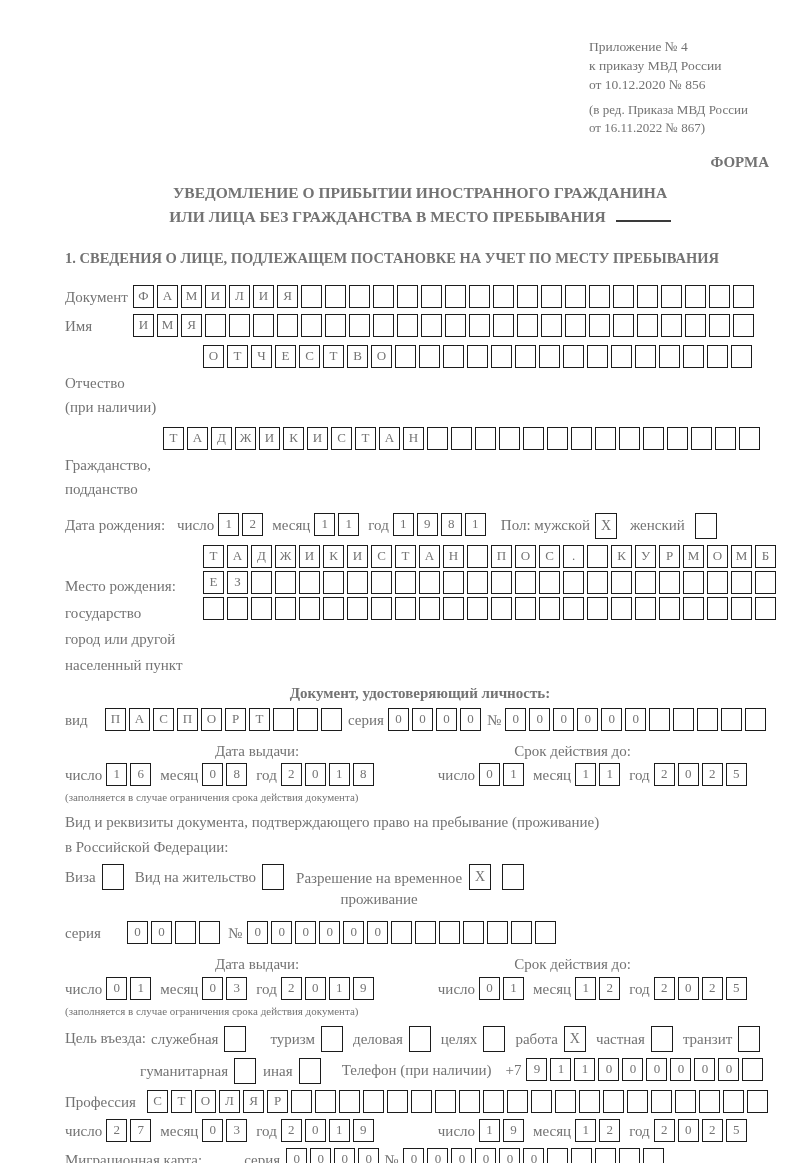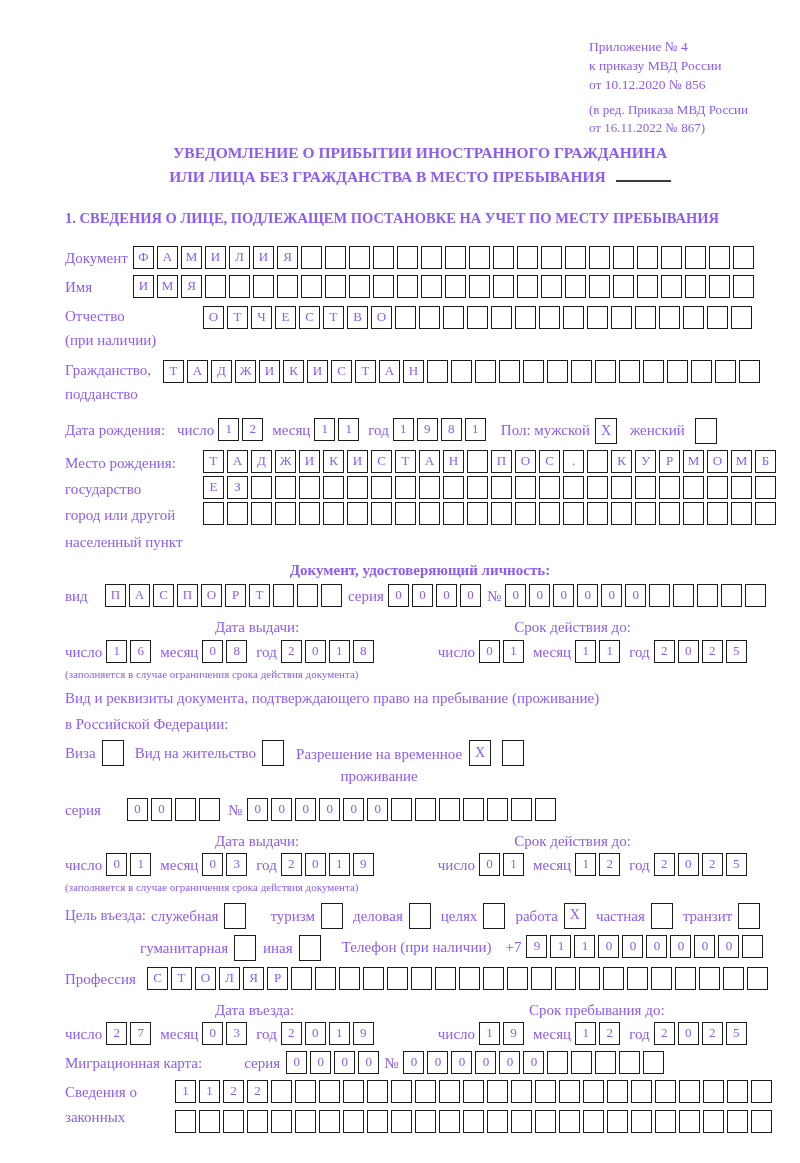--- a/index.html
+++ b/index.html
@@ -1,34 +1,34 @@
 <!DOCTYPE html>
 <html><head>
 <meta charset="utf-8">
 <style>
   html,body{margin:0;padding:0;background:#ffffff;}
   body{width:800px;height:1163px;overflow:hidden;}
   .page{
     box-sizing:border-box;width:800px;height:1163px;
     padding:38px 25px 20px 65px;
     font-family:"Liberation Serif","DejaVu Serif",serif;
-    font-size:15px;color:#8b5cf6;line-height:1.3;
+    font-size:15px;color:#737373;line-height:1.3;
   }
   
   .hdr{width:178px;margin-left:auto;margin-right:8px;font-size:13.5px;line-height:1.4;}
   .hdr .ed{margin-top:6px;font-size:13px;}
   .forma{text-align:right;font-weight:bold;margin:16px 6px 8px 0;font-size:15px;}
   
   .title{text-align:center;font-weight:bold;font-size:15.5px;line-height:1.55;margin:4px 0 20px;}
   .uline{display:inline-block;width:55px;border-bottom:2px solid #3a3a3a;margin-left:10px;vertical-align:baseline;}
   .sec{font-weight:bold;font-size:14.5px;margin:0 0 18px;}
   
   .row{display:flex;align-items:flex-start;margin-bottom:6px;}
   .lbl{flex:0 0 auto;padding-top:3px;}
-  .lblcol{flex:0 0 auto;line-height:1.75;}
+  .lblcol{flex:0 0 auto;line-height:1.75;margin-top:28px;}
   
   .cells{display:flex;flex-wrap:nowrap;}
   .cell{
     box-sizing:border-box;flex:0 0 auto;width:21px;height:23px;margin-right:3px;
     border:1.6px solid #1c1c1c;display:inline-flex;align-items:center;justify-content:center;
     font-size:13px;font-family:"Liberation Serif","DejaVu Serif",serif;
   }
   .chk .cell{width:22px;height:26px;font-size:14px;}
   .mb3{margin-bottom:3px;}
   .mt2{margin-top:2px;}
@@ -51,20 +51,21 @@
 
   <div class="hdr">
     <div>Приложение № 4</div>
     <div>к приказу МВД России</div>
     <div>от 10.12.2020 № 856</div>
     <div class="ed">
       <div>(в ред. Приказа МВД России</div>
       <div>от 16.11.2022 № 867)</div>
     </div>
   </div>
+  <div class="forma">ФОРМА</div>
 
   <div class="title">
     <div>УВЕДОМЛЕНИЕ О ПРИБЫТИИ ИНОСТРАННОГО ГРАЖДАНИНА</div>
     <div><span>ИЛИ ЛИЦА БЕЗ ГРАЖДАНСТВА В МЕСТО ПРЕБЫВАНИЯ</span><span class="uline"></span></div>
   </div>
 
   <div class="sec">1. СВЕДЕНИЯ О ЛИЦЕ, ПОДЛЕЖАЩЕМ ПОСТАНОВКЕ НА УЧЕТ ПО МЕСТУ ПРЕБЫВАНИЯ</div>
 
   <div class="row">
     <span class="lbl" style="width:68px">Документ</span>
@@ -599,24 +600,20 @@
         <span class="cell"></span>
         <span class="cell"></span>
         <span class="cell"></span>
         <span class="cell"></span>
         <span class="cell"></span>
         <span class="cell"></span>
         <span class="cell"></span>
       </span>
   </div>
 
-  <div class="dhead">
-    <span style="margin-left:150px">Дата въезда:</span>
-    <span style="margin-left:235px">Срок пребывания до:</span>
-  </div>
   <div class="row">
     <span class="dgroup">
       <span class="dlbl">число</span>
       <span class="cells">
           <span class="cell">2</span>
           <span class="cell">7</span>
         </span>
       <span class="dlbl">месяц</span>
       <span class="cells">
           <span class="cell">0</span>

